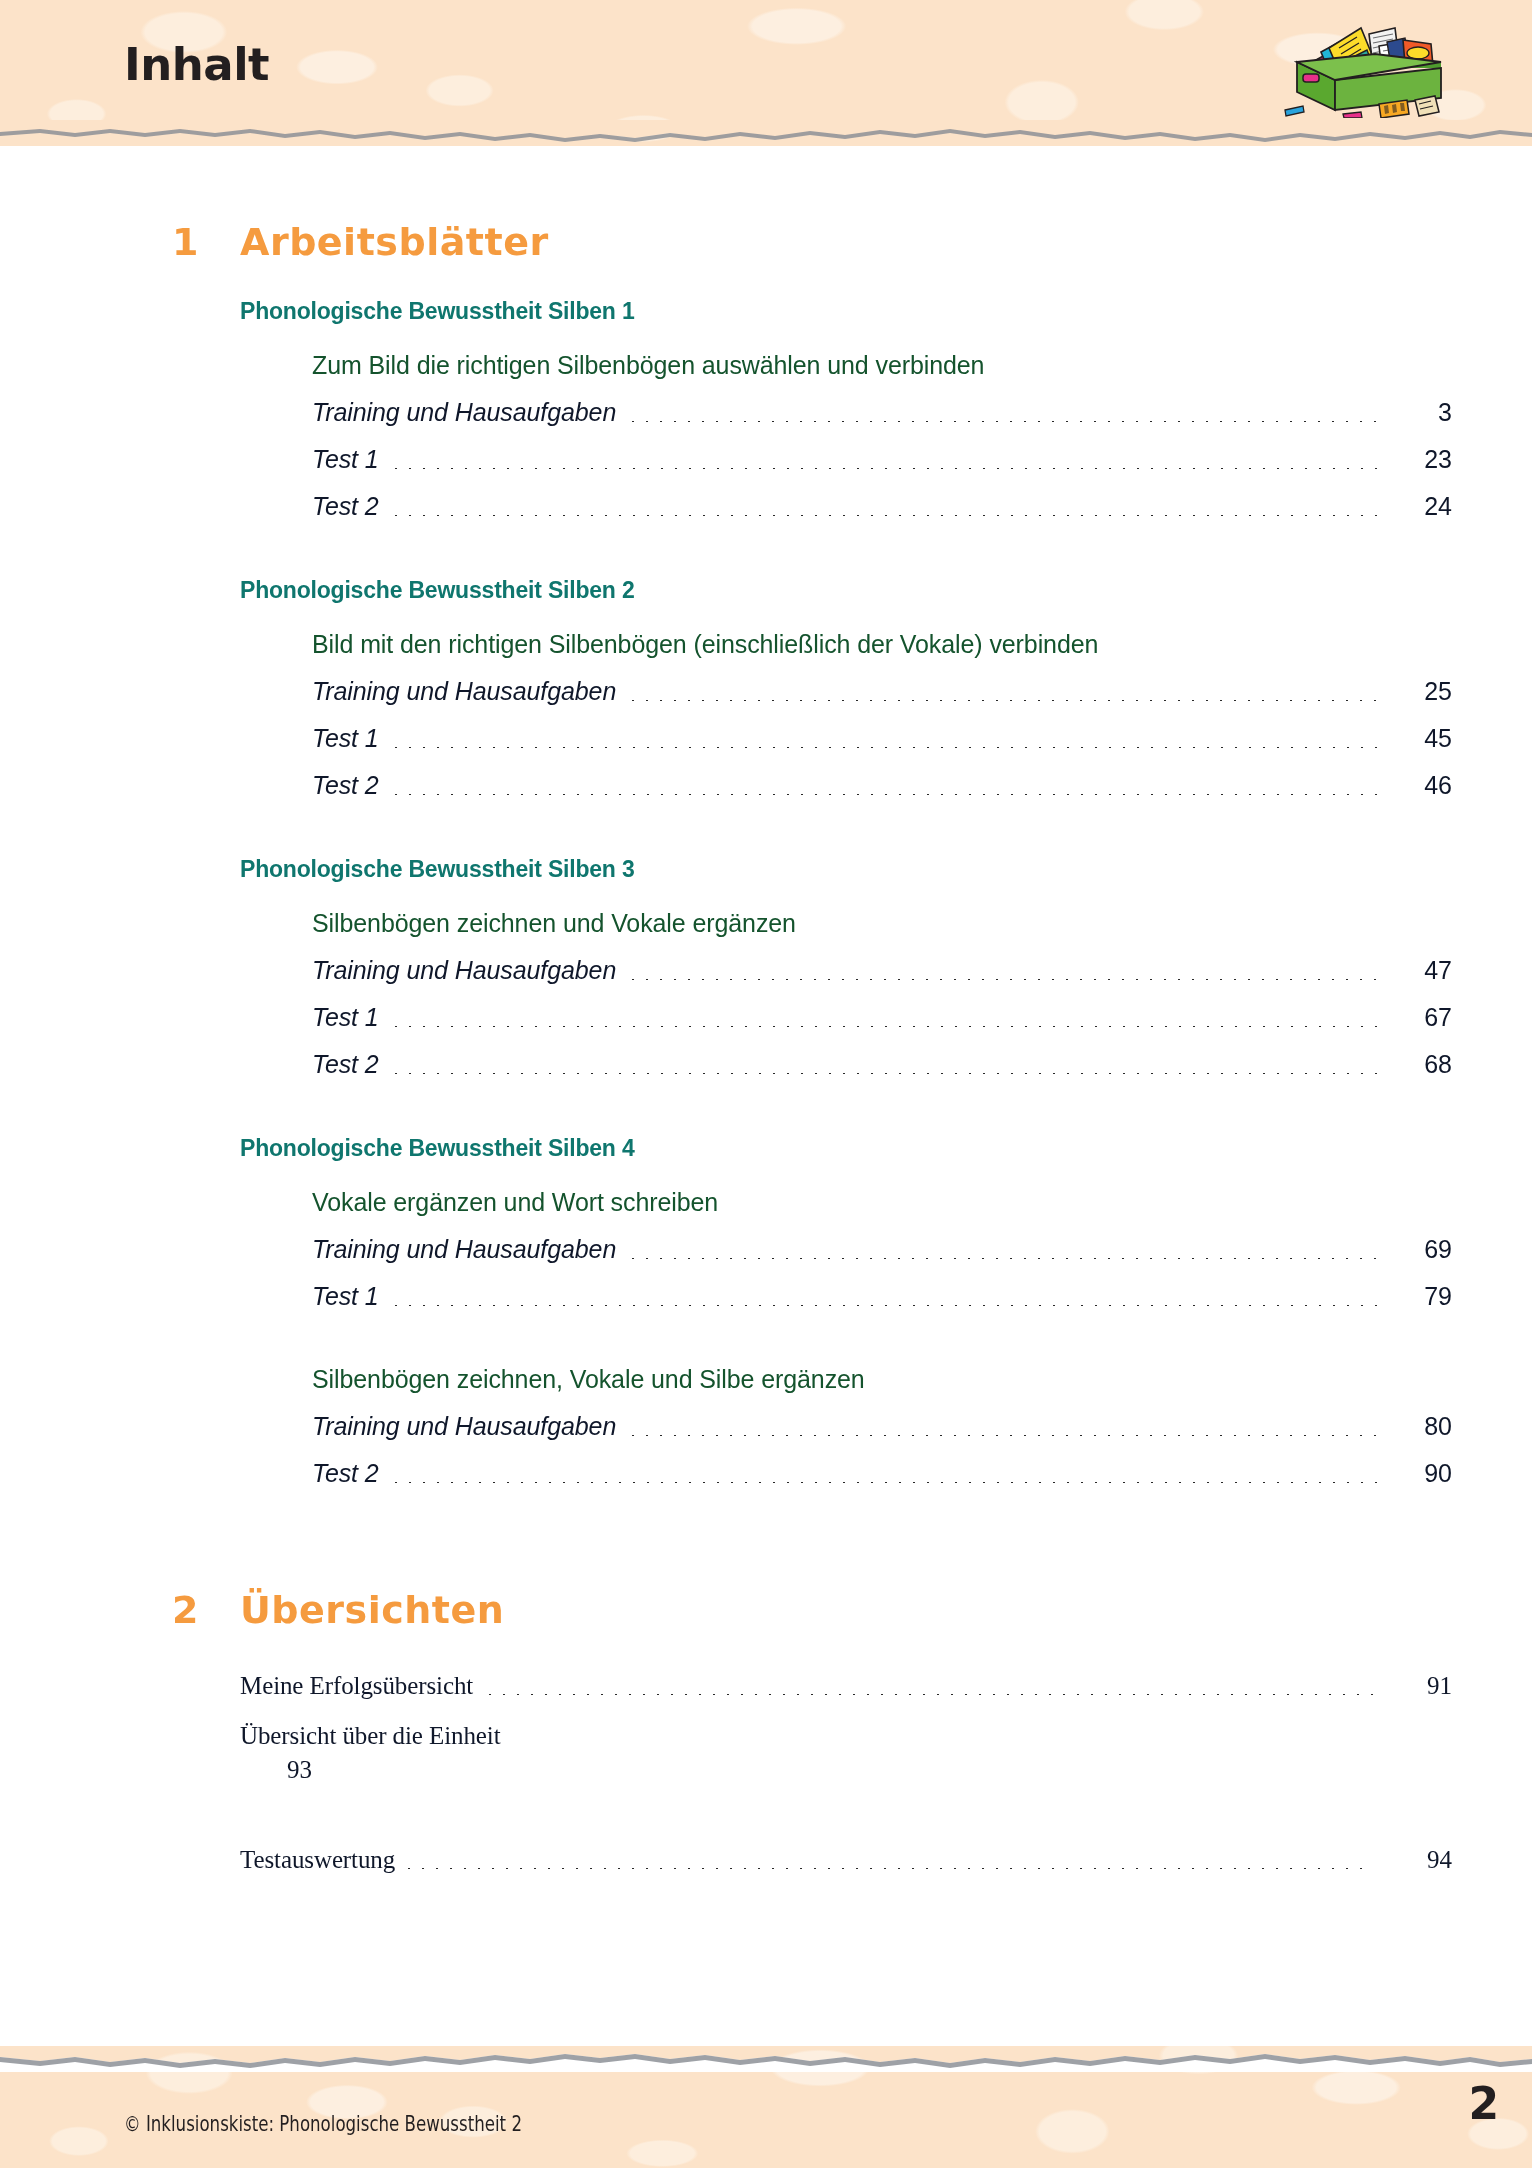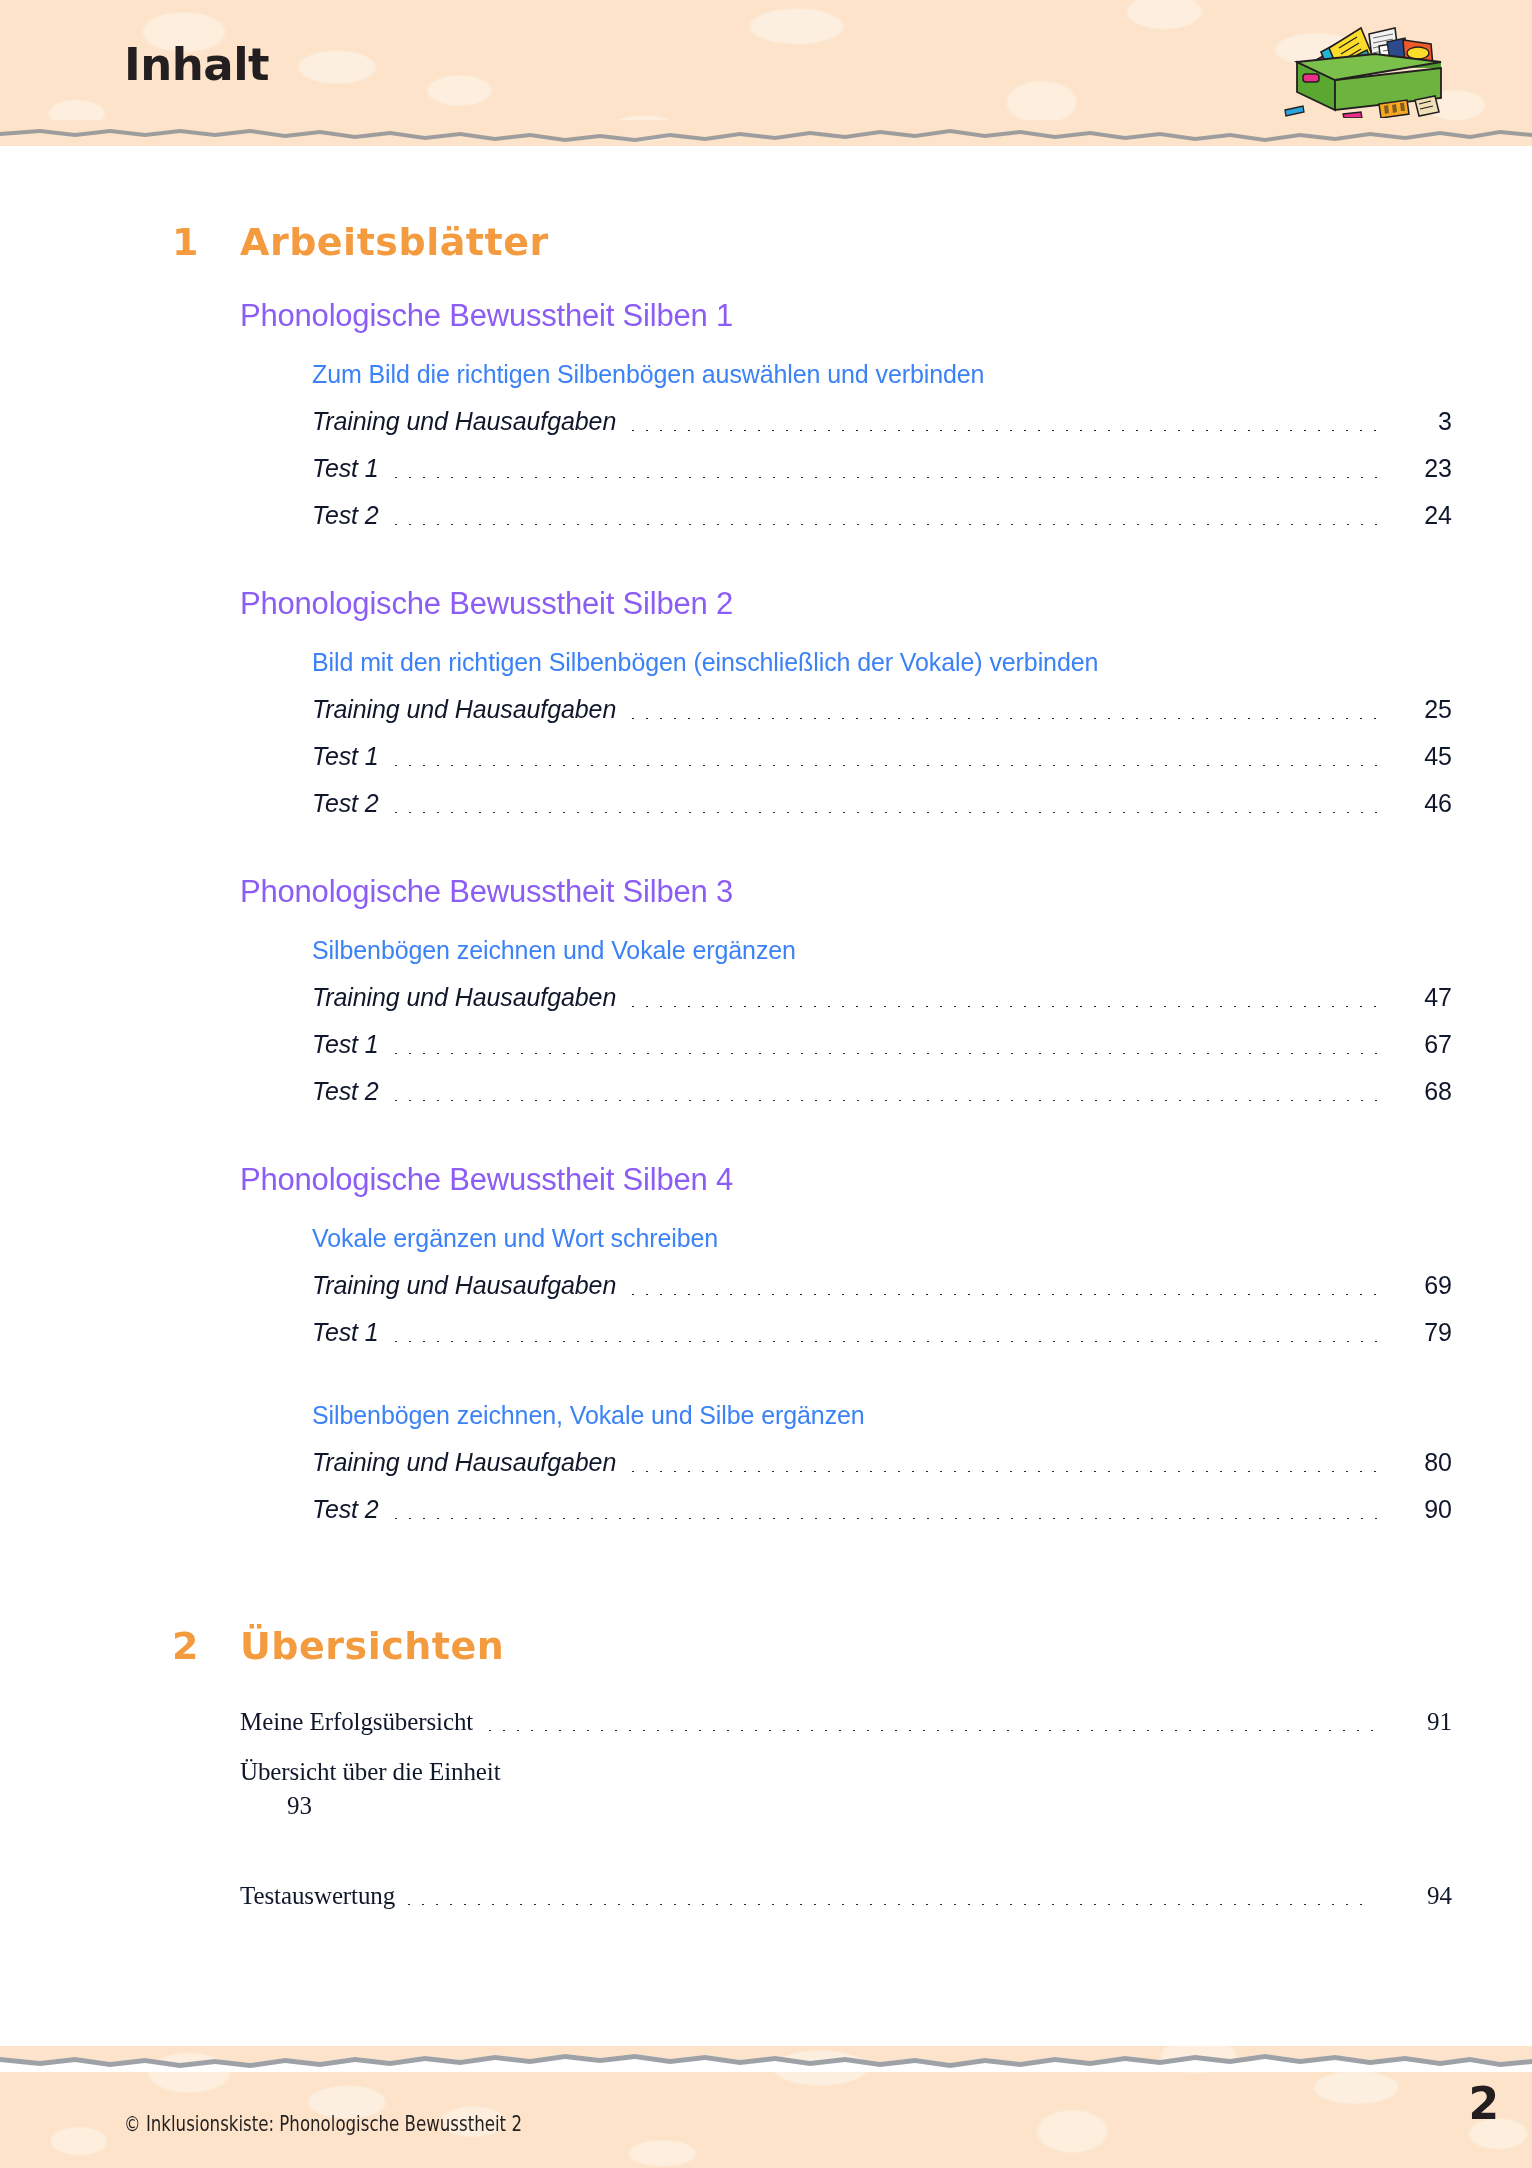--- a/index.html
+++ b/index.html
@@ -100,29 +100,29 @@
     padding-left: 172px;
     box-sizing: content-box;
   }
   .part-label { }
 
   .group {
     margin-top: 30px;
   }
   .group-title {
     padding-left: 240px;
-    font-size: 31px;
-    font-weight: normal;
-    color: #8b5cf6;
+    font-size: 23px;
+    font-weight: bold;
+    color: #0f766e;
     letter-spacing: -0.2px;
   }
   .group-desc {
     padding-left: 312px;
     font-size: 25px;
-    color: #3b82f6;
+    color: #14532d;
     margin-top: 26px;
     letter-spacing: -0.1px;
   }
 
   .toc-row {
     display: flex;
     align-items: baseline;
     padding-left: 312px;
     padding-right: 80px;
     margin-top: 18px;

